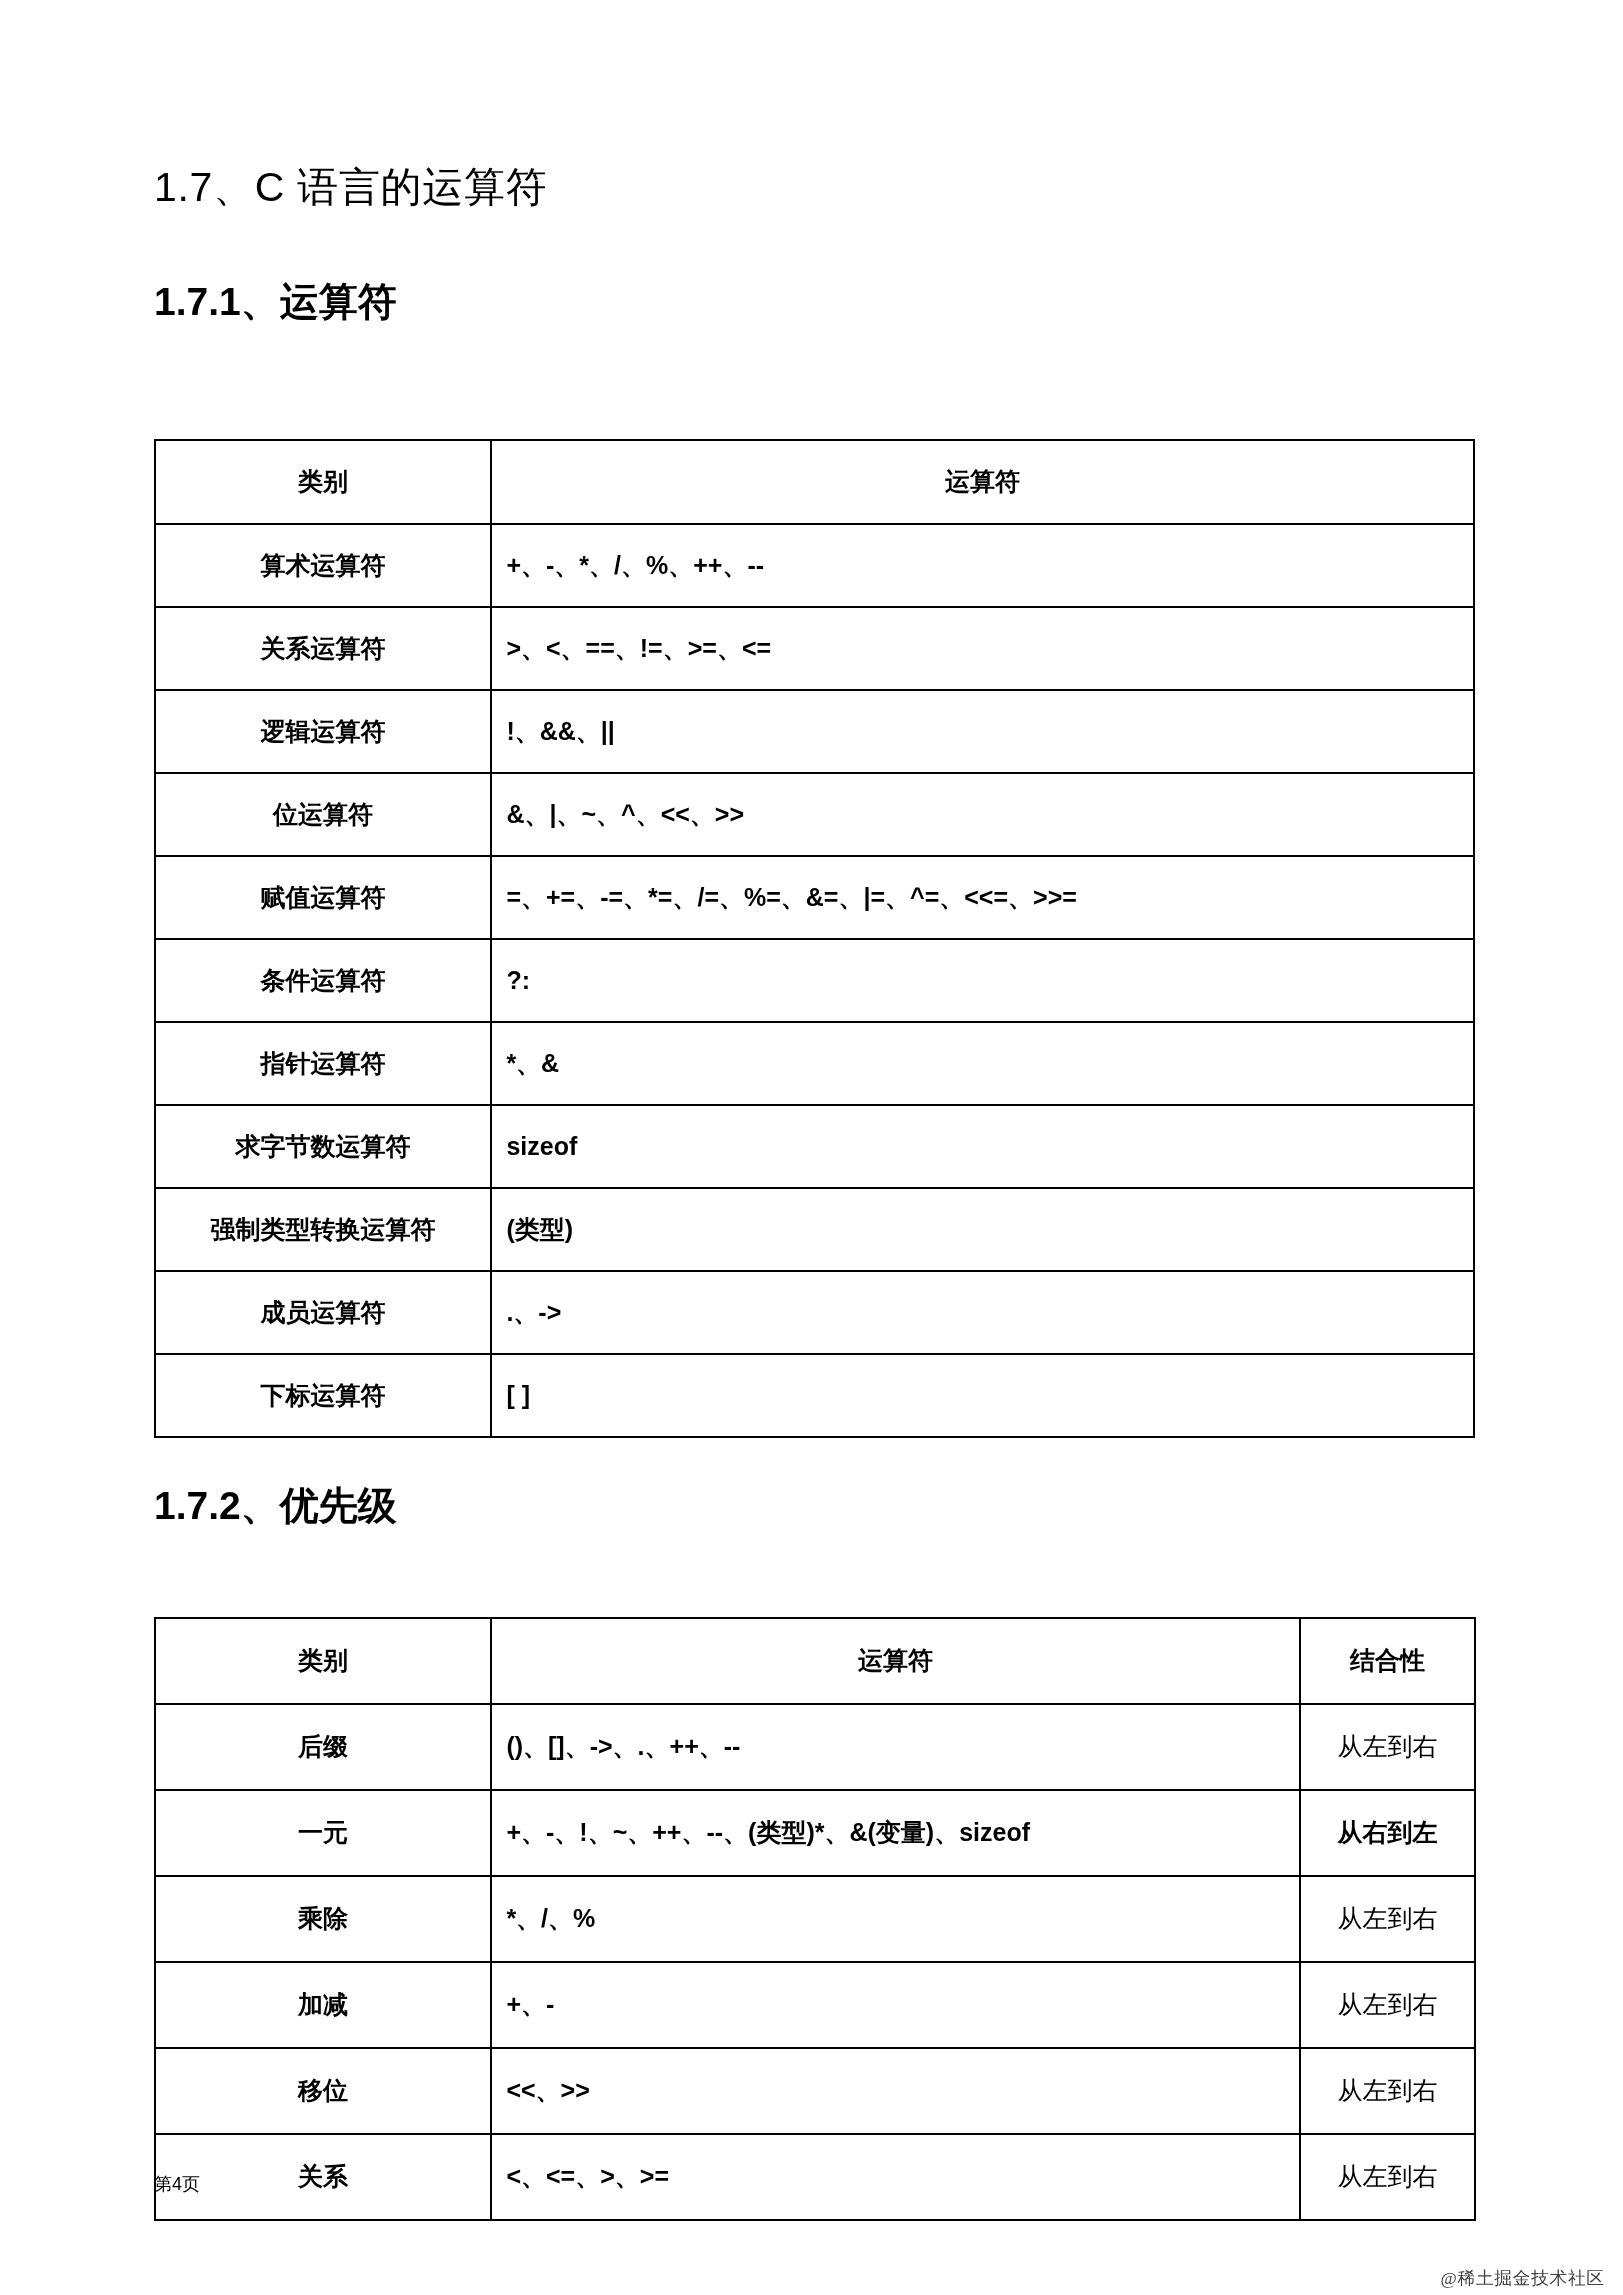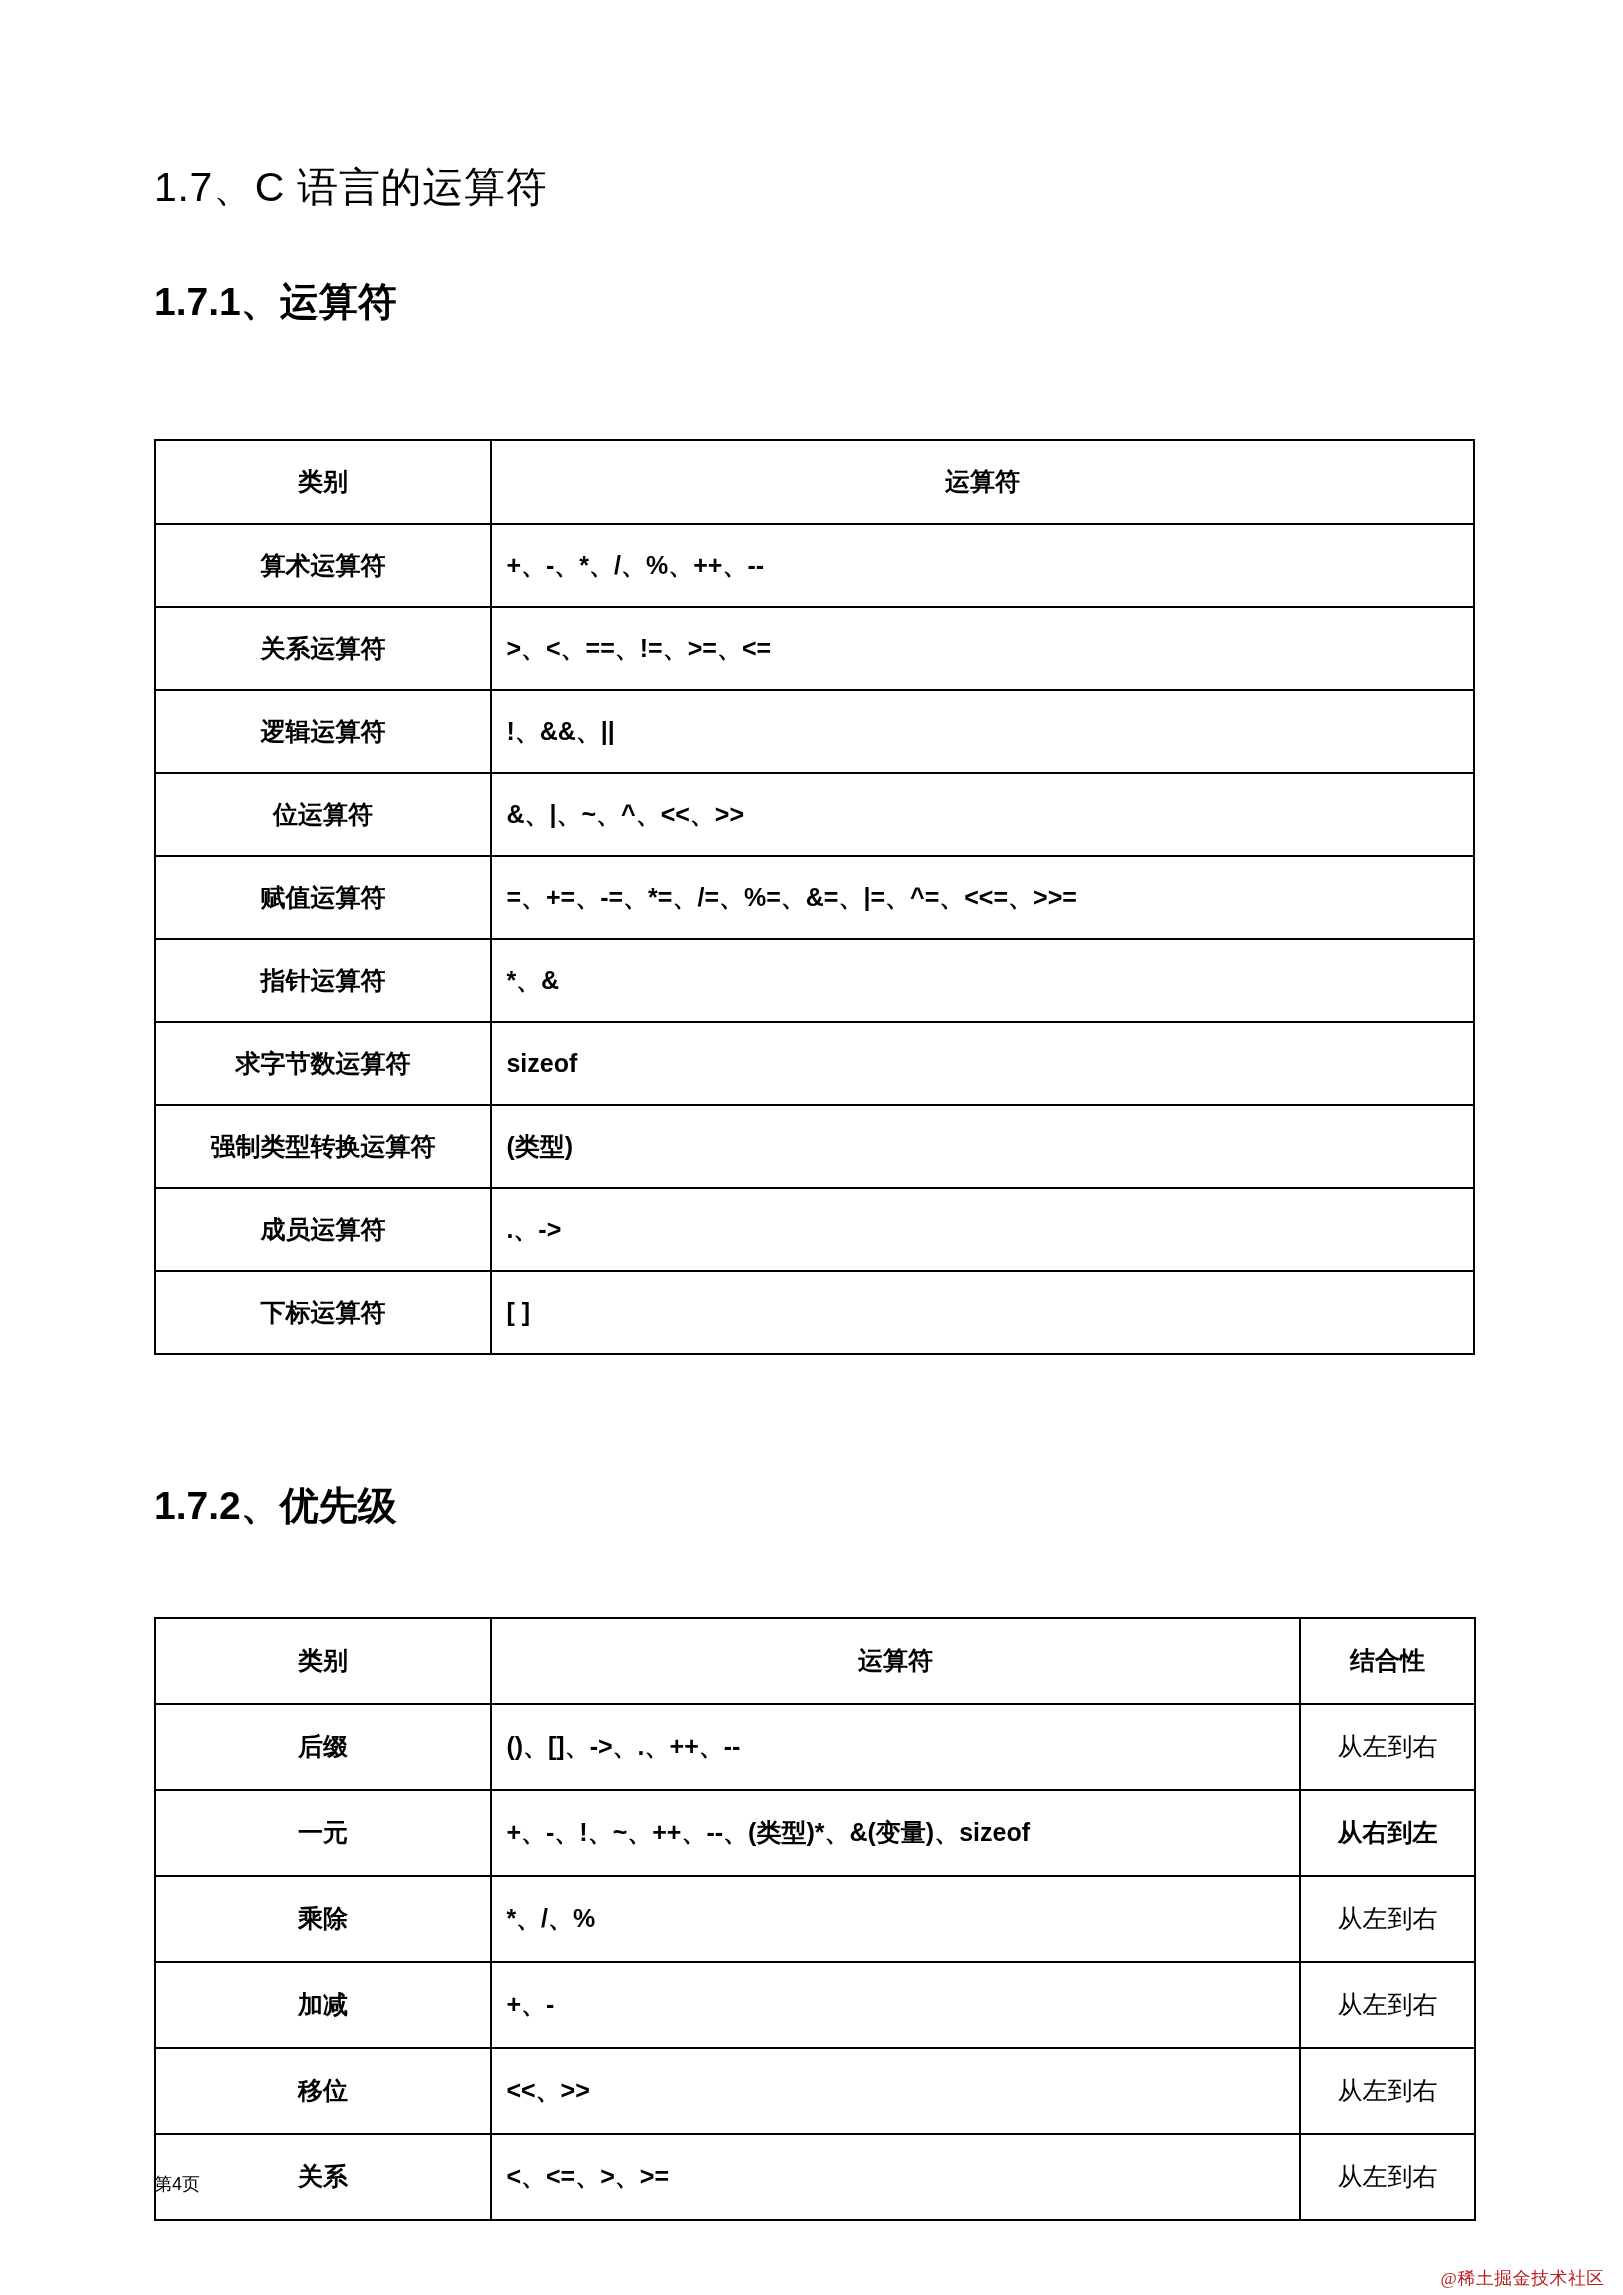--- a/index.html
+++ b/index.html
@@ -136,20 +136,24 @@
             <td class="col-cat" style="border-color: rgb(0, 0, 0);">逻辑运算符</td>
             <td class="col-ops" style="border-color: rgb(0, 0, 0);">!、&amp;&amp;、||</td>
           </tr>
           <tr>
             <td class="col-cat" style="border-color: rgb(0, 0, 0);">位运算符</td>
             <td class="col-ops" style="border-color: rgb(0, 0, 0);">&amp;、|、~、^、&lt;&lt;、&gt;&gt;</td>
           </tr>
           <tr>
             <td class="col-cat" style="border-color: rgb(0, 0, 0);">赋值运算符</td>
             <td class="col-ops" style="border-color: rgb(0, 0, 0);">=、+=、-=、*=、/=、%=、&amp;=、|=、^=、&lt;&lt;=、&gt;&gt;=</td>
+          </tr>
+          <tr>
+            <td class="col-cat" style="border-color: rgb(0, 0, 0);">条件运算符</td>
+            <td class="col-ops" style="border-color: rgb(0, 0, 0);">?:</td>
           </tr>
           <tr>
             <td class="col-cat" style="border-color: rgb(0, 0, 0);">指针运算符</td>
             <td class="col-ops" style="border-color: rgb(0, 0, 0);">*、&amp;</td>
           </tr>
           <tr>
             <td class="col-cat" style="border-color: rgb(0, 0, 0);">求字节数运算符</td>
             <td class="col-ops" style="border-color: rgb(0, 0, 0);">sizeof</td>
           </tr>
           <tr>
@@ -207,15 +211,15 @@
             <td class="col-cat" style="border-color: rgb(0, 0, 0);">关系</td>
             <td class="col-ops-3" style="border-color: rgb(0, 0, 0);">&lt;、&lt;=、&gt;、&gt;=</td>
             <td class="col-assoc assoc-normal" style="border-color: rgb(0, 0, 0);">从左到右</td>
           </tr>
         </tbody>
     </table>
 
   </div>
 
   <div class="footer">第4页</div>
-  <div class="watermark" style="color: #b91c1c;">@稀土掘金技术社区</div>
+  <div class="watermark" style="color: #404040;">@稀土掘金技术社区</div>
 </div>
 
 
 </body></html>

